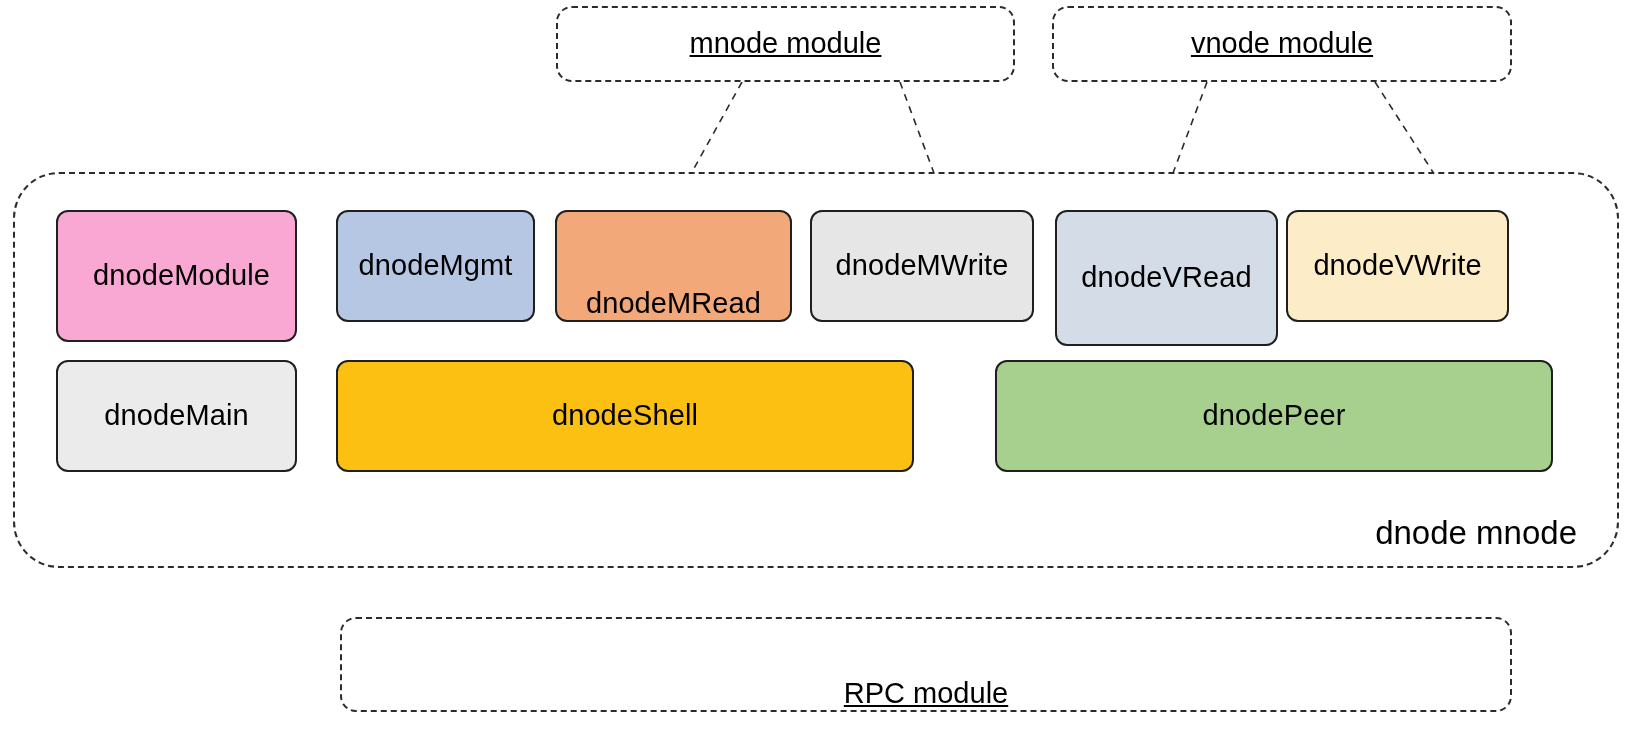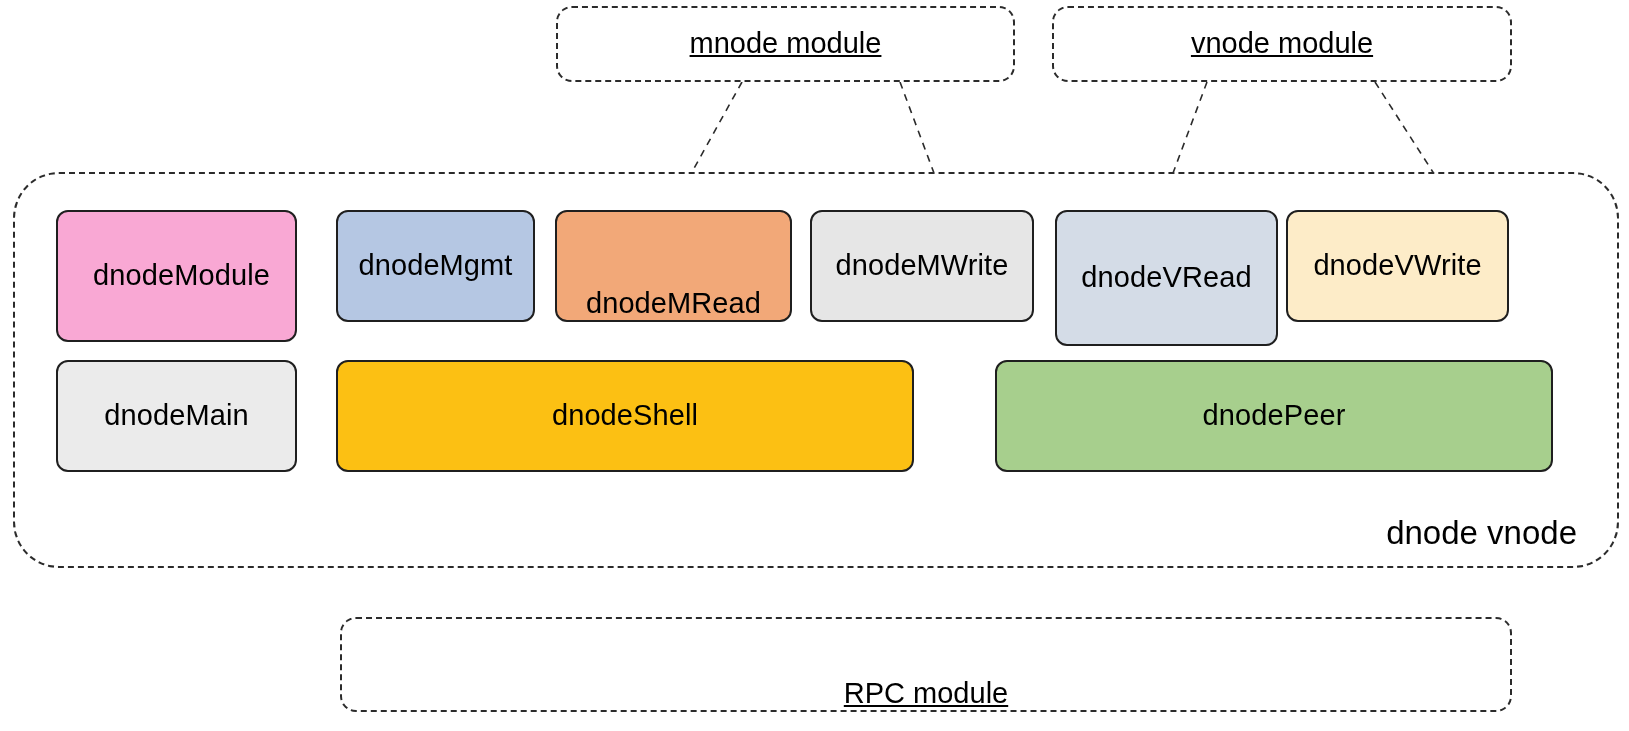--- a/index.html
+++ b/index.html
@@ -86,21 +86,21 @@
   <div id="top-modules-layer">
       <div class="node module" style="left: 556px; top: 6px; width: 459px; height: 76px; background: rgb(255, 255, 255); border-color: rgb(43, 43, 43);">
         <span>mnode module</span>
       </div>
       <div class="node module" style="left: 1052px; top: 6px; width: 460px; height: 76px; background: rgb(255, 255, 255); border-color: rgb(43, 43, 43);">
         <span>vnode module</span>
       </div>
     </div>
 
   <div class="node module" id="dnode-module" style="left: 13px; top: 172px; width: 1606px; height: 396px; background: rgb(255, 255, 255); border-color: rgb(43, 43, 43);">
-    <span id="dnode-module-label">dnode vnode</span>
+    <span id="dnode-module-label">dnode mnode</span>
   </div>
 
   <div id="dnode-row1-layer">
       <div class="node leaf" style="left: 56px; top: 210px; width: 241px; height: 132px; background: #f9a8d4; border-color: rgb(31, 31, 31); padding-left: 10px;">
         <span>dnodeModule</span>
       </div>
       <div class="node leaf" style="left: 336px; top: 210px; width: 199px; height: 112px; background: rgb(181, 199, 227); border-color: rgb(31, 31, 31);">
         <span>dnodeMgmt</span>
       </div>
       <div class="node leaf" style="left: 555px; top: 210px; width: 237px; height: 112px; background: rgb(242, 168, 120); border-color: rgb(31, 31, 31); align-items: flex-end;">

